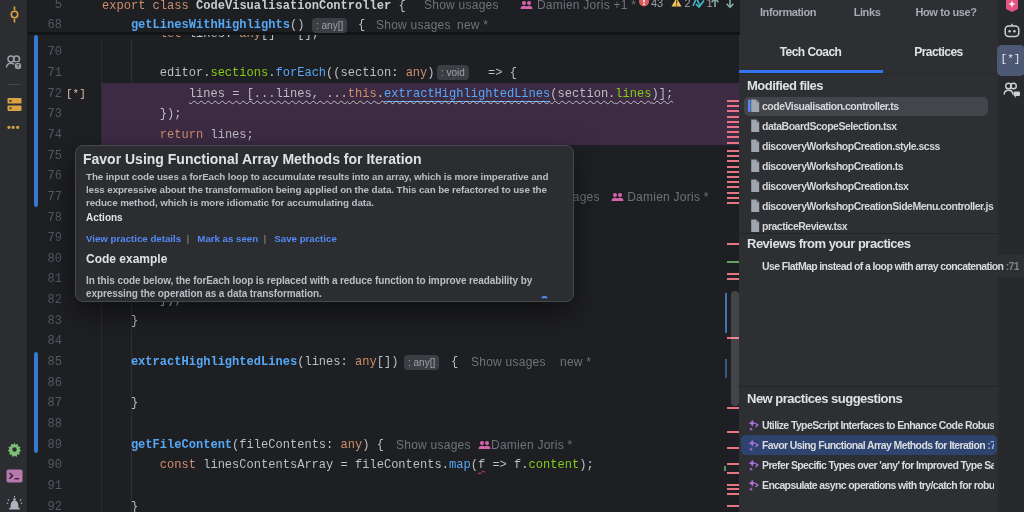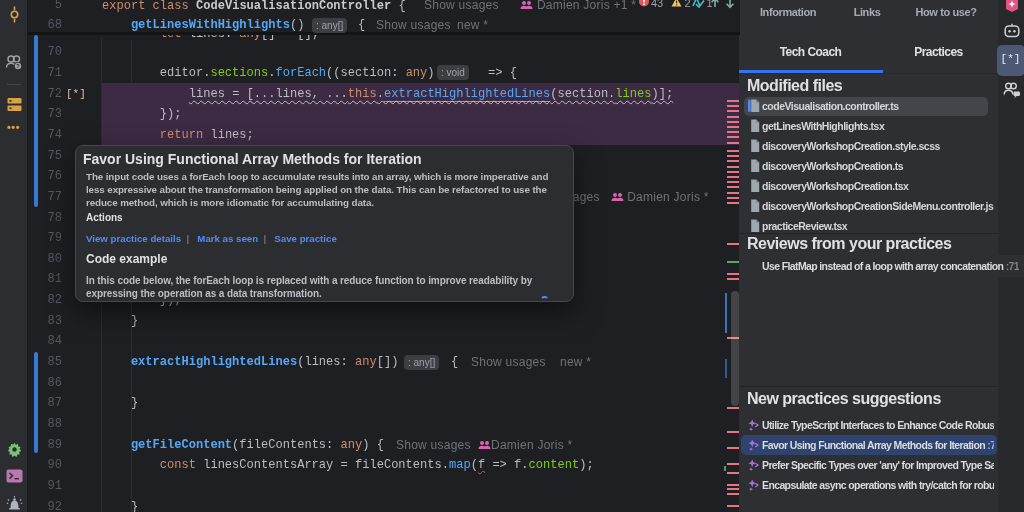--- a/index.html
+++ b/index.html
@@ -13,21 +13,21 @@
 .ln{position:absolute;left:6px;width:28px;text-align:right;font-family:"Liberation Mono",monospace;font-size:12px;color:#535861;height:20px;line-height:20px}
 .cl{position:absolute;font-family:"Liberation Mono",monospace;font-size:12.05px;height:20px;line-height:20px;white-space:pre;color:#bcbec4}
 .k{color:#cf8e6d}.fn{color:#56a8f5}.fnb{color:#56a8f5;font-weight:bold}.pp{color:#84cc16}.st{color:#6aab73}
 .lens{position:absolute;font-size:12px;color:#6f737a;height:20px;line-height:20px;white-space:pre;letter-spacing:0.25px}
 .chip{position:absolute;height:15px;line-height:15px;background:#3c3e43;border-radius:4px;color:#9da1a8;font-size:10px;padding:0 4px;white-space:pre}
 .mark{position:absolute;width:12px;height:2px;background:#e57582;left:699px}
 .ppl{display:inline-block;vertical-align:-1px}
 
 #panel{position:absolute;left:739px;top:0;width:285px;height:512px;background:#2d2f33;overflow:hidden}
 #rstripe{position:absolute;left:259px;top:0;width:26px;height:512px;background:#27292c}
-.hdr{position:absolute;left:8px;font-size:16px;font-weight:bold;color:#dfe1e5;letter-spacing:-0.5px;height:14px;line-height:14px;white-space:nowrap}
+.hdr{position:absolute;left:8px;font-size:13px;font-weight:bold;color:#dfe1e5;letter-spacing:-0.5px;height:14px;line-height:14px;white-space:nowrap}
 .tab1{position:absolute;font-size:11px;font-weight:600;color:#a7abb3;letter-spacing:-0.4px;transform:translateX(-50%);white-space:nowrap}
 .tab2{position:absolute;font-size:12px;font-weight:bold;color:#dfe1e5;letter-spacing:-0.55px;transform:translateX(-50%);white-space:nowrap}
 .frow{position:absolute;left:23px;font-size:10.5px;letter-spacing:-0.5px;color:#d5d7db;height:20px;line-height:20px;white-space:nowrap;font-weight:600}
 .sep{position:absolute;left:0;width:259px;height:1px;background:#222427}
 .ficon{position:absolute;left:9px}
 .srow{position:absolute;left:23px;max-width:232px;overflow:hidden;font-size:10.5px;letter-spacing:-0.62px;color:#d9dbdf;height:20px;line-height:20px;white-space:nowrap;font-weight:600}
 </style>
 </head>
 <body>
 <div id="root">
@@ -247,21 +247,21 @@
 <svg class="ficon" style="top:99px" width="12" height="14" viewBox="0 0 12 14">
         <rect x="0" y="0.5" width="2.6" height="12.5" rx="1.3" fill="#548af7"></rect>
         <path d="M3.2 0.5h5l3 3v9.5h-8z" fill="#9fa6ad"></path>
         <path d="M8.2 0.5l3 3h-3z" fill="#787e85"></path>
       </svg>
 <div class="frow" style="top:96px">codeVisualisation.controller.ts</div>
 <svg class="ficon" style="top:119px" width="12" height="14" viewBox="0 0 12 14">
         <path d="M3.2 0.5h5l3 3v9.5h-8z" fill="#9fa6ad"></path>
         <path d="M8.2 0.5l3 3h-3z" fill="#787e85"></path>
       </svg>
-<div class="frow" style="top:116px">getLinesWithHighlights.tsx</div>
+<div class="frow" style="top:116px">dataBoardScopeSelection.tsx</div>
 <svg class="ficon" style="top:139px" width="12" height="14" viewBox="0 0 12 14">
         <path d="M3.2 0.5h5l3 3v9.5h-8z" fill="#9fa6ad"></path>
         <path d="M8.2 0.5l3 3h-3z" fill="#787e85"></path>
       </svg>
 <div class="frow" style="top:136px">discoveryWorkshopCreation.style.scss</div>
 <svg class="ficon" style="top:159px" width="12" height="14" viewBox="0 0 12 14">
         <path d="M3.2 0.5h5l3 3v9.5h-8z" fill="#9fa6ad"></path>
         <path d="M8.2 0.5l3 3h-3z" fill="#787e85"></path>
       </svg>
 <div class="frow" style="top:156px">discoveryWorkshopCreation.ts</div>

